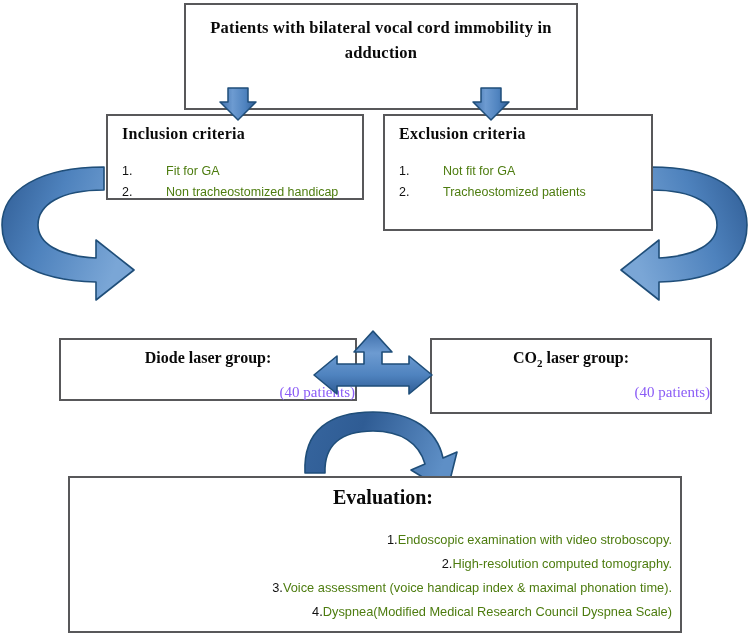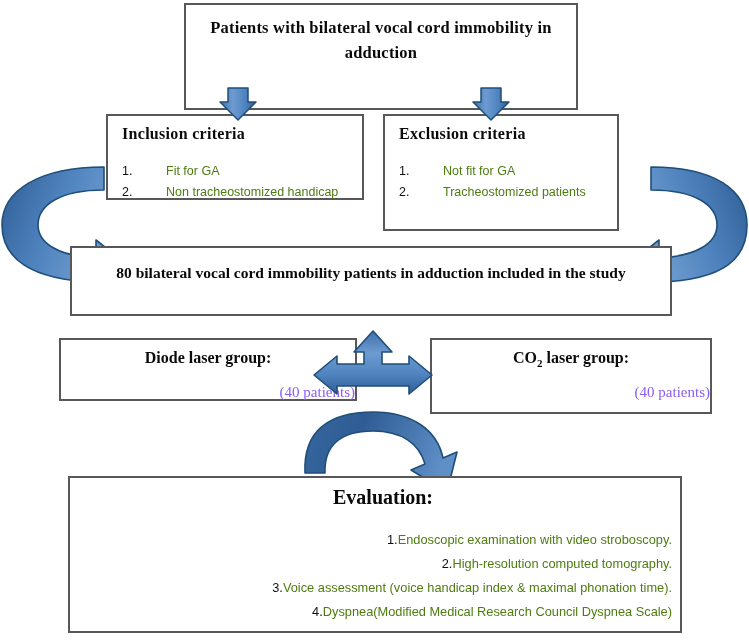--- a/index.html
+++ b/index.html
@@ -52,21 +52,21 @@
   #top-box .txt {
     position: absolute;
     left: 12px; right: 12px; top: 10px;
     font-size: 16.5px;
     line-height: 25px;
     letter-spacing: 0.2px;
   }
 
   
   #inclusion-box { left: 106px; top: 114px; width: 258px; height: 86px; }
-  #exclusion-box { left: 383px; top: 114px; width: 236px; height: 117px; }
+  #exclusion-box { left: 383px; top: 114px; width: 270px; height: 117px; }
 
   .crit-heading {
     position: absolute;
     left: 14px; top: 9px;
     font-size: 16px;
     letter-spacing: 0.3px;
   }
   .crit-list {
     position: absolute;
     left: 14px; top: 45px; right: 6px;
@@ -230,23 +230,20 @@
     <div class="crit-list">
       <div class="row">
         <span class="num">1.</span><span class="sans-item">Not fit for GA</span>
       </div>
       <div class="row">
         <span class="num">2.</span><span class="sans-item">Tracheostomized patients</span>
       </div>
     </div>
   </div>
 
-  <div class="box" id="central-box">
-    <div class="txt title-serif">80 bilateral vocal cord immobility patients in adduction included in the study</div>
-  </div>
 
   <div class="box" id="diode-box">
     <div class="group-title title-serif">Diode laser group:</div>
     <div class="group-sub">(40 patients)</div>
   </div>
 
   <div class="box" id="co2-box">
     <div class="group-title title-serif"><span>CO</span><sub>2</sub><span> laser group:</span></div>
     <div class="group-sub">(40 patients)</div>
   </div>

